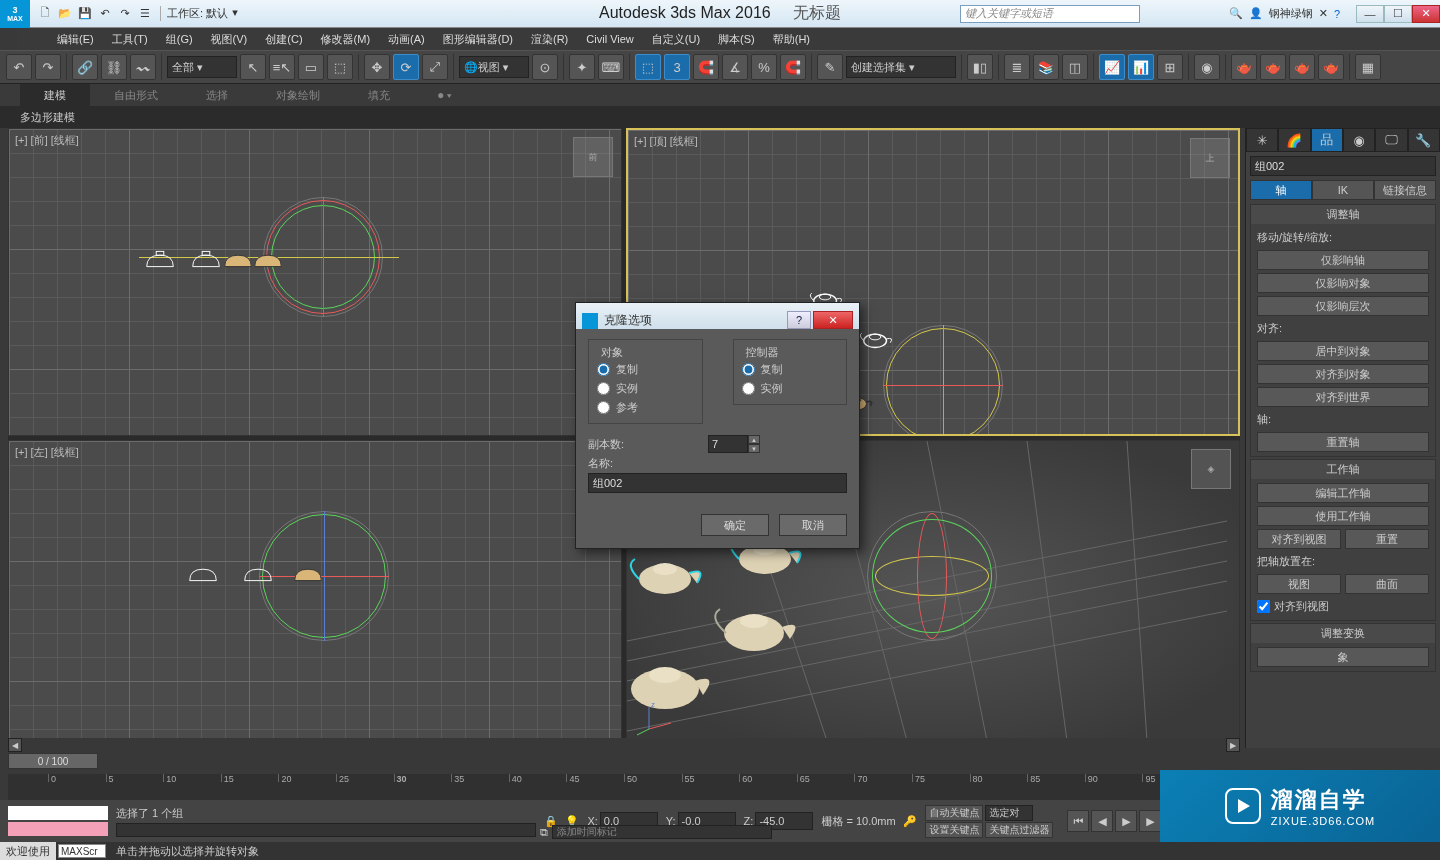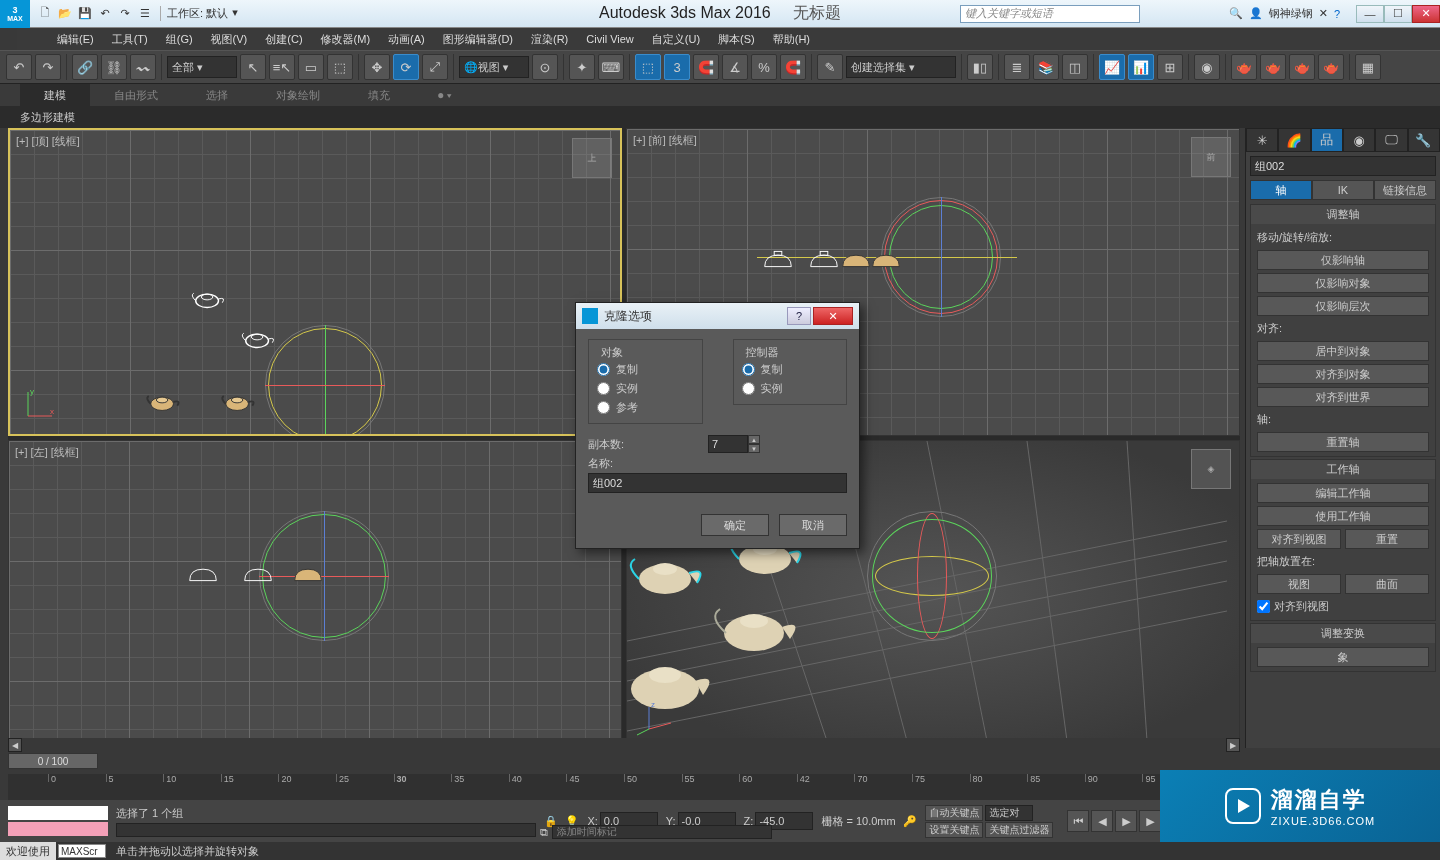--- a/index.html
+++ b/index.html
@@ -68,21 +68,21 @@
 .rollup-header { background:#4a4a4a; padding:2px 6px; text-align:center; cursor:pointer; }
 .rollup-body { padding: 4px 6px; display:flex; flex-direction:column; gap:3px; }
 .rollup-body button { height: 20px; background:#585858; border:1px solid #333; color:#ccc; font-size:11px; }
 .rollup-label { font-size:11px; padding:2px 0; }
 .rollup-row { display:flex; gap:4px; }
 .rollup-row button { flex:1; }
 .cb-row { display:flex; align-items:center; gap:4px; font-size:11px; padding:2px 0; }
 
 
 .dialog { position: absolute; left: 575px; top: 302px; width: 285px; background: #5a5a5a; border: 1px solid #222; box-shadow: 4px 4px 10px rgba(0,0,0,0.5); z-index: 100; }
-.dlg-title { height: 26px; background: linear-gradient(#e9f1f6,#cfdfeb); display: flex; align-items:center; padding: 0 6px; color: #333; font-size: 12px; }
+.dlg-title { height: 26px; background: linear-gradient(#e9f1f6,#cfdfeb); display: flex; align-items:flex-end; padding: 0 6px; color: #333; font-size: 12px; }
 .dlg-title .spacer { flex:1; }
 .dlg-title .dlg-btn { width: 24px; height: 18px; margin-left: 2px; display:flex; align-items:center; justify-content:center; font-size:11px; }
 .dlg-title .dlg-help { background: linear-gradient(#eef,#ccd); border:1px solid #99b; color:#224; }
 .dlg-title .dlg-close { background: linear-gradient(#e66,#c22); color:#fff; border:1px solid #a22; width: 40px; }
 .dlg-title .dlg-icon { width:16px; height:16px; background:#0696d7; margin-right:6px; }
 .dlg-body { padding: 10px 12px; }
 .dlg-group { border: 1px solid #444; padding: 6px 8px; margin-bottom: 8px; }
 .dlg-group-title { margin-top: -12px; background: #5a5a5a; display: inline-block; padding: 0 4px; font-size: 11px; }
 .dlg-row { display:flex; gap: 30px; }
 .dlg-col { flex:1; }
@@ -242,61 +242,20 @@
   <div class="ribbon-tab active">建模</div>
   <div class="ribbon-tab">自由形式</div>
   <div class="ribbon-tab">选择</div>
   <div class="ribbon-tab">对象绘制</div>
   <div class="ribbon-tab">填充</div>
   <div class="ribbon-tab">⏺ ▾</div>
 </div>
 <div class="ribbon-panel">多边形建模</div>
 
 <div class="viewport-area">
-  <div class="viewport active">
-    <div class="vp-grid"></div>
-    <div class="vp-label">[+] [顶] [线框]</div>
-    <div class="viewcube">上</div>
-
-    <div class="gizmo-ring" style="left:255px; top:195px; width:120px; height:120px; border-color:#777;"></div>
-    <div class="gizmo-ring" style="left:258px; top:198px; width:114px; height:114px; border-color:#d4c84a;"></div>
-    <div style="position:absolute; left:315px; top:195px; width:1px; height:120px; background:#5bd45b;"></div>
-    <div style="position:absolute; left:255px; top:255px; width:120px; height:1px; background:#e85a5a;"></div>
-    <div class="teapot" style="left:180px; top:155px;"><svg viewBox="0 0 40 24">
-          <ellipse cx="18" cy="16" rx="12" ry="7" fill="none" stroke="#fff" stroke-width="1.5"></ellipse>
-          <ellipse cx="18" cy="12" rx="6" ry="3" fill="none" stroke="#fff"></ellipse>
-          <path d="M6 16 Q0 10 4 8" fill="none" stroke="#fff"></path>
-          <path d="M30 14 Q38 12 34 18" fill="none" stroke="#fff"></path>
-        </svg></div>
-    <div class="teapot" style="left:230px; top:195px;"><svg viewBox="0 0 40 24">
-          <ellipse cx="18" cy="16" rx="12" ry="7" fill="none" stroke="#fff" stroke-width="1.5"></ellipse>
-          <ellipse cx="18" cy="12" rx="6" ry="3" fill="none" stroke="#fff"></ellipse>
-          <path d="M6 16 Q0 10 4 8" fill="none" stroke="#fff"></path>
-          <path d="M30 14 Q38 12 34 18" fill="none" stroke="#fff"></path>
-        </svg></div>
-    <div class="teapot" style="left:135px; top:258px;"><svg viewBox="0 0 40 24">
-          <ellipse cx="18" cy="16" rx="12" ry="7" fill="#d9b578" stroke="#333"></ellipse>
-          <ellipse cx="18" cy="12" rx="6" ry="3" fill="#e6c890" stroke="#333"></ellipse>
-          <path d="M6 16 Q0 10 4 8" fill="none" stroke="#333" stroke-width="2"></path>
-          <path d="M30 14 Q38 12 34 18" fill="none" stroke="#333" stroke-width="2"></path>
-        </svg></div>
-    <div class="teapot" style="left:210px; top:258px;"><svg viewBox="0 0 40 24">
-          <ellipse cx="18" cy="16" rx="12" ry="7" fill="#d9b578" stroke="#333"></ellipse>
-          <ellipse cx="18" cy="12" rx="6" ry="3" fill="#e6c890" stroke="#333"></ellipse>
-          <path d="M6 16 Q0 10 4 8" fill="none" stroke="#333" stroke-width="2"></path>
-          <path d="M30 14 Q38 12 34 18" fill="none" stroke="#333" stroke-width="2"></path>
-        </svg></div>
-    <div class="axis-tripod"><svg viewBox="0 0 40 40">
-          <line x1="8" y1="32" x2="8" y2="8" stroke="#5bd45b"></line>
-          <line x1="8" y1="32" x2="32" y2="32" stroke="#e85a5a"></line>
-          <text x="10" y="10" fill="#5bd45b" font-size="8">y</text>
-          <text x="30" y="30" fill="#e85a5a" font-size="8">x</text>
-        </svg></div>
-  </div>
-
   <div class="viewport">
     <div class="vp-grid"></div>
     <div class="vp-label">[+] [前] [线框]</div>
     <div class="viewcube">前</div>
     <div class="gizmo-ring" style="left:254px; top:68px; width:120px; height:120px; border-color:#777;"></div>
     <div class="gizmo-ring" style="left:257px; top:71px; width:114px; height:114px; border-color:#e85a5a;"></div>
     <div class="gizmo-ring" style="left:262px; top:76px; width:104px; height:104px; border-color:#5bd45b;"></div>
     <div style="position:absolute; left:130px; top:128px; width:260px; height:1px; background:#d4c84a;"></div>
     <div style="position:absolute; left:314px; top:68px; width:1px; height:120px; background:#5c7fd4;"></div>
     <div class="teapot" style="left:132px; top:118px;"><svg viewBox="0 0 40 24">
@@ -305,20 +264,61 @@
         </svg></div>
     <div class="teapot" style="left:178px; top:118px;"><svg viewBox="0 0 40 24">
           <path d="M6 20 Q6 8 20 8 Q34 8 34 20 Z" fill="none" stroke="#fff"></path>
           <rect x="16" y="4" width="8" height="4" fill="none" stroke="#fff"></rect>
         </svg></div>
     <div class="teapot" style="left:210px; top:118px;"><svg viewBox="0 0 40 24">
           <path d="M6 20 Q6 8 20 8 Q34 8 34 20 Z" fill="#d9b578" stroke="#333"></path>
         </svg></div>
     <div class="teapot" style="left:240px; top:118px;"><svg viewBox="0 0 40 24">
           <path d="M6 20 Q6 8 20 8 Q34 8 34 20 Z" fill="#d9b578" stroke="#333"></path>
+        </svg></div>
+  </div>
+
+  <div class="viewport active">
+    <div class="vp-grid"></div>
+    <div class="vp-label">[+] [顶] [线框]</div>
+    <div class="viewcube">上</div>
+
+    <div class="gizmo-ring" style="left:255px; top:195px; width:120px; height:120px; border-color:#777;"></div>
+    <div class="gizmo-ring" style="left:258px; top:198px; width:114px; height:114px; border-color:#d4c84a;"></div>
+    <div style="position:absolute; left:315px; top:195px; width:1px; height:120px; background:#5bd45b;"></div>
+    <div style="position:absolute; left:255px; top:255px; width:120px; height:1px; background:#e85a5a;"></div>
+    <div class="teapot" style="left:180px; top:155px;"><svg viewBox="0 0 40 24">
+          <ellipse cx="18" cy="16" rx="12" ry="7" fill="none" stroke="#fff" stroke-width="1.5"></ellipse>
+          <ellipse cx="18" cy="12" rx="6" ry="3" fill="none" stroke="#fff"></ellipse>
+          <path d="M6 16 Q0 10 4 8" fill="none" stroke="#fff"></path>
+          <path d="M30 14 Q38 12 34 18" fill="none" stroke="#fff"></path>
+        </svg></div>
+    <div class="teapot" style="left:230px; top:195px;"><svg viewBox="0 0 40 24">
+          <ellipse cx="18" cy="16" rx="12" ry="7" fill="none" stroke="#fff" stroke-width="1.5"></ellipse>
+          <ellipse cx="18" cy="12" rx="6" ry="3" fill="none" stroke="#fff"></ellipse>
+          <path d="M6 16 Q0 10 4 8" fill="none" stroke="#fff"></path>
+          <path d="M30 14 Q38 12 34 18" fill="none" stroke="#fff"></path>
+        </svg></div>
+    <div class="teapot" style="left:135px; top:258px;"><svg viewBox="0 0 40 24">
+          <ellipse cx="18" cy="16" rx="12" ry="7" fill="#d9b578" stroke="#333"></ellipse>
+          <ellipse cx="18" cy="12" rx="6" ry="3" fill="#e6c890" stroke="#333"></ellipse>
+          <path d="M6 16 Q0 10 4 8" fill="none" stroke="#333" stroke-width="2"></path>
+          <path d="M30 14 Q38 12 34 18" fill="none" stroke="#333" stroke-width="2"></path>
+        </svg></div>
+    <div class="teapot" style="left:210px; top:258px;"><svg viewBox="0 0 40 24">
+          <ellipse cx="18" cy="16" rx="12" ry="7" fill="#d9b578" stroke="#333"></ellipse>
+          <ellipse cx="18" cy="12" rx="6" ry="3" fill="#e6c890" stroke="#333"></ellipse>
+          <path d="M6 16 Q0 10 4 8" fill="none" stroke="#333" stroke-width="2"></path>
+          <path d="M30 14 Q38 12 34 18" fill="none" stroke="#333" stroke-width="2"></path>
+        </svg></div>
+    <div class="axis-tripod"><svg viewBox="0 0 40 40">
+          <line x1="8" y1="32" x2="8" y2="8" stroke="#5bd45b"></line>
+          <line x1="8" y1="32" x2="32" y2="32" stroke="#e85a5a"></line>
+          <text x="10" y="10" fill="#5bd45b" font-size="8">y</text>
+          <text x="30" y="30" fill="#e85a5a" font-size="8">x</text>
         </svg></div>
   </div>
 
   <div class="viewport">
     <div class="vp-grid"></div>
     <div class="vp-label">[+] [左] [线框]</div>
     <div class="gizmo-ring" style="left:250px; top:70px; width:130px; height:130px; border-color:#777;"></div>
     <div class="gizmo-ring" style="left:253px; top:73px; width:124px; height:124px; border-color:#5bd45b;"></div>
     <div style="position:absolute; left:315px; top:70px; width:1px; height:130px; background:#5c7fd4;"></div>
     <div style="position:absolute; left:250px; top:135px; width:130px; height:1px; background:#e85a5a;"></div>
@@ -525,21 +525,21 @@
       <div class="tick" style="left: 15%;">15</div>
       <div class="tick" style="left: 20%;">20</div>
       <div class="tick" style="left: 25%;">25</div>
       <div class="tick" style="left: 30%; font-weight: bold;">30</div>
       <div class="tick" style="left: 35%;">35</div>
       <div class="tick" style="left: 40%;">40</div>
       <div class="tick" style="left: 45%;">45</div>
       <div class="tick" style="left: 50%;">50</div>
       <div class="tick" style="left: 55%;">55</div>
       <div class="tick" style="left: 60%;">60</div>
-      <div class="tick" style="left: 65%;">42</div>
+      <div class="tick" style="left: 65%;">65</div>
       <div class="tick" style="left: 70%;">70</div>
       <div class="tick" style="left: 75%;">75</div>
       <div class="tick" style="left: 80%;">80</div>
       <div class="tick" style="left: 85%;">85</div>
       <div class="tick" style="left: 90%;">90</div>
       <div class="tick" style="left: 95%;">95</div>
       <div class="tick" style="left: 100%;">100</div>
     </div>
 </div>
 <div class="mini-tb2">☰</div>

